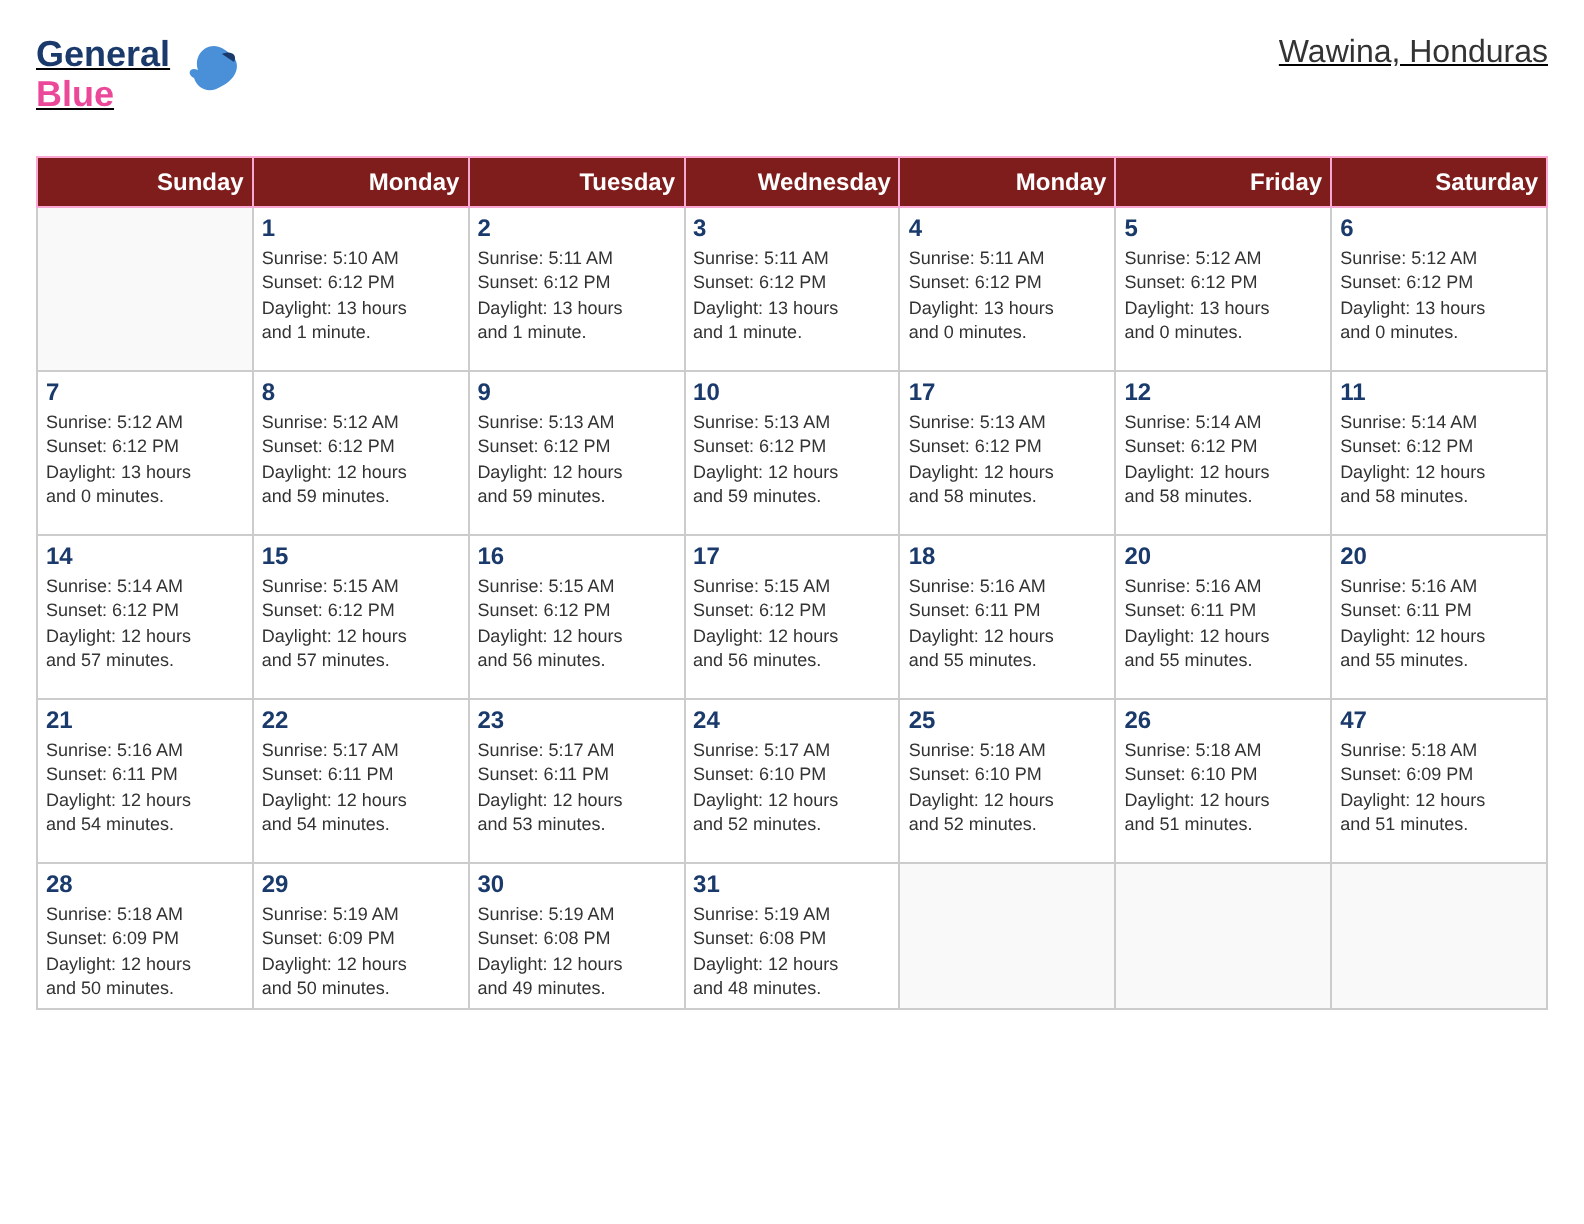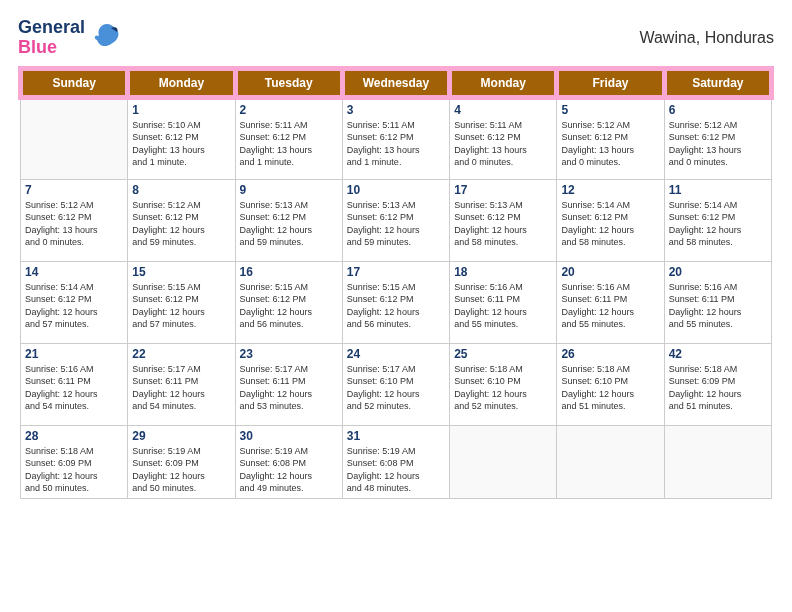--- a/index.html
+++ b/index.html
@@ -12,22 +12,23 @@
     }
     .page {
       width: 792px;
       height: 612px;
       padding: 18px 18px 10px 18px;
       background: #fff;
     }
     .header {
       display: flex;
       justify-content: space-between;
-      align-items: center;
-      margin-bottom: 8px;
+      align-items: flex-start;
+      margin-bottom: 20px;
+      text-decoration: underline;
     }
     .logo {
       display: flex;
       flex-direction: column;
       align-items: flex-start;
     }
     .logo-row {
       display: flex;
       align-items: center;
       gap: 2px;
@@ -44,27 +45,27 @@
     .title-location {
       font-size: 16px;
       color: #333;
     }
     .calendar {
       width: 100%;
       border-collapse: collapse;
       table-layout: fixed;
     }
     .calendar th {
-      background: #a16207;
+      background: #7f1d1d;
       color: #fff;
       font-size: 12px;
       font-weight: bold;
       padding: 5px 4px;
-      text-align: center;
-      border: 5px solid #f9a8d4;
+      text-align: right;
+      border: 1px solid #f9a8d4;
     }
     .calendar td {
       border: 1px solid #ccc;
       vertical-align: top;
       padding: 3px 4px;
       font-size: 9.5px;
       color: #333;
       height: 82px;
       background: #fff;
     }
@@ -230,21 +231,21 @@
           </td>
           <td>
             <span class="day-num">25</span>
             <div class="day-info">Sunrise: 5:18 AM<br>Sunset: 6:10 PM<br>Daylight: 12 hours<br>and 52 minutes.</div>
           </td>
           <td>
             <span class="day-num">26</span>
             <div class="day-info">Sunrise: 5:18 AM<br>Sunset: 6:10 PM<br>Daylight: 12 hours<br>and 51 minutes.</div>
           </td>
           <td>
-            <span class="day-num">42</span>
+            <span class="day-num">47</span>
             <div class="day-info">Sunrise: 5:18 AM<br>Sunset: 6:09 PM<br>Daylight: 12 hours<br>and 51 minutes.</div>
           </td>
         </tr>
         <tr class="last-row">
           <td>
             <span class="day-num">28</span>
             <div class="day-info">Sunrise: 5:18 AM<br>Sunset: 6:09 PM<br>Daylight: 12 hours<br>and 50 minutes.</div>
           </td>
           <td>
             <span class="day-num">29</span>

